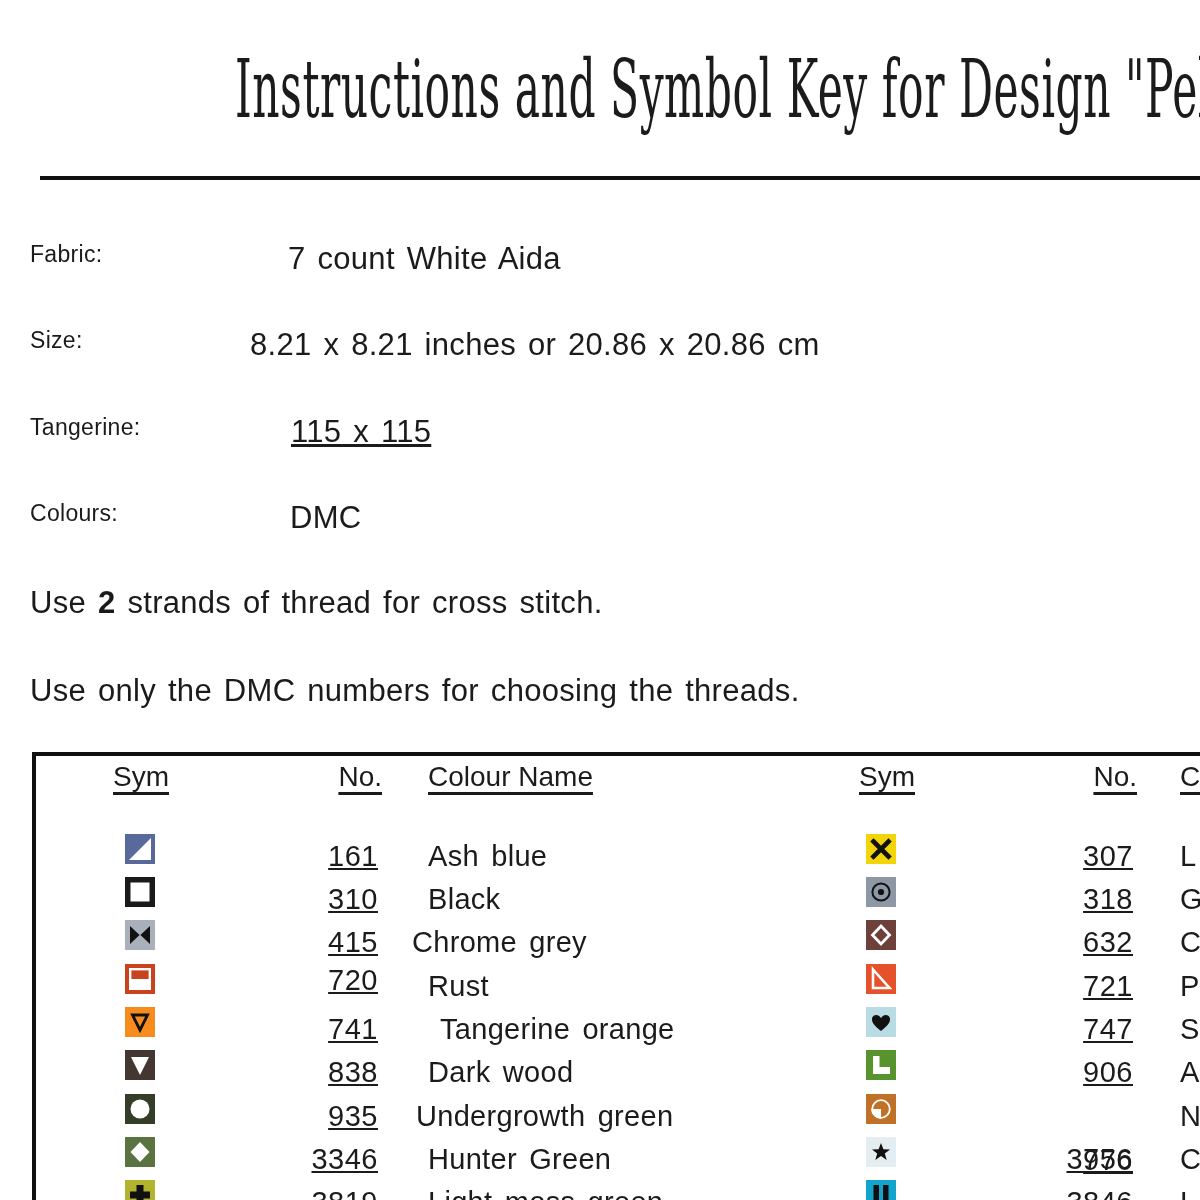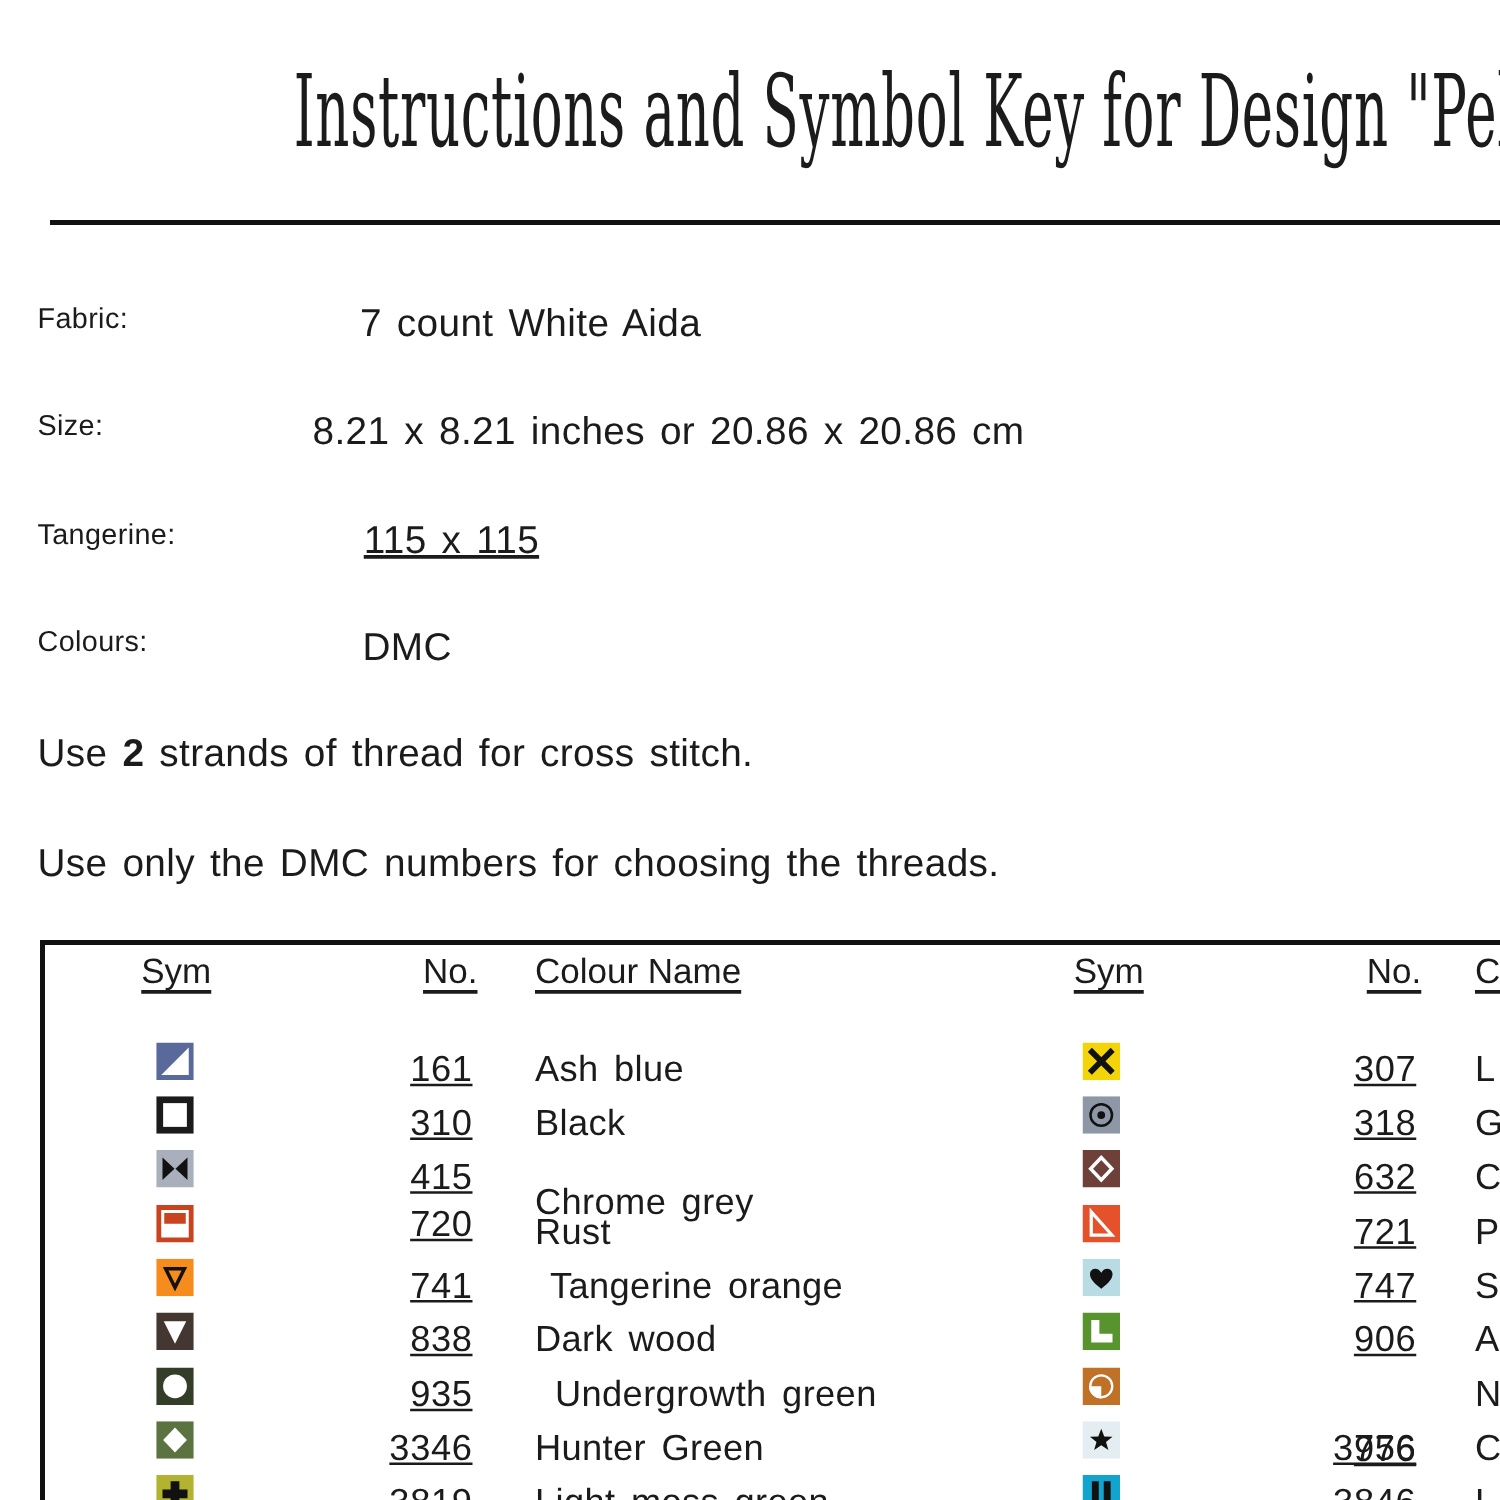--- a/index.html
+++ b/index.html
@@ -90,21 +90,21 @@
       <span class="kno" style="left: 212px; top: 126.95px;">310</span>
       <span class="kname" style="left: 392px; top: 126.95px;">Black</span>
       <span class="ksym" style="left: 89px; top: 164.3px;">
         <svg width="30" height="30" viewBox="0 0 30 30">
           <rect width="30" height="30" fill="#a9b0bc"></rect>
           <polygon points="5,6 5,24 14.6,15" fill="#111111"></polygon>
           <polygon points="25,6 25,24 15.4,15" fill="#111111"></polygon>
         </svg>
       </span>
       <span class="kno" style="left: 212px; top: 170.3px;">415</span>
-      <span class="kname" style="left: 392px; top: 170.3px; margin-top: 20px;">Chrome grey</span>
+      <span class="kname" style="left: 376px; top: 170.3px;">Chrome grey</span>
       <span class="ksym" style="left: 89px; top: 207.65px;">
         <svg width="30" height="30" viewBox="0 0 30 30">
           <rect width="30" height="30" fill="#c8431e"></rect>
           <rect x="5.2" y="5.2" width="19.6" height="19.6" fill="none" stroke="#ffffff" stroke-width="2.4"></rect>
           <rect x="5.2" y="15" width="19.6" height="9.8" fill="#ffffff"></rect>
         </svg>
       </span>
       <span class="kno" style="left: 212px; top: 208px;">720</span>
       <span class="kname" style="left: 392px; top: 213.65px;">Rust</span>
       <span class="ksym" style="left: 89px; top: 251px;">
@@ -123,21 +123,21 @@
       </span>
       <span class="kno" style="left: 212px; top: 300.35px;">838</span>
       <span class="kname" style="left: 392px; top: 300.35px;">Dark wood</span>
       <span class="ksym" style="left: 89px; top: 337.7px;">
         <svg width="30" height="30" viewBox="0 0 30 30">
           <rect width="30" height="30" fill="#333d28"></rect>
           <circle cx="15" cy="15" r="9.5" fill="#ffffff"></circle>
         </svg>
       </span>
       <span class="kno" style="left: 212px; top: 343.7px;">935</span>
-      <span class="kname" style="left: 408px; top: 343.7px;">Undergrowth green</span>
+      <span class="kname" style="left: 380px; top: 343.7px;">Undergrowth green</span>
       <span class="ksym" style="left: 89px; top: 381.05px;">
         <svg width="30" height="30" viewBox="0 0 30 30">
           <rect width="30" height="30" fill="#5a7340"></rect>
           <polygon points="15,5 24.5,15 15,25 5.5,15" fill="#ffffff"></polygon>
         </svg>
       </span>
       <span class="kno" style="left: 212px; top: 387.05px;">3346</span>
       <span class="kname" style="left: 392px; top: 387.05px;">Hunter Green</span>
       <span class="ksym" style="left: 89px; top: 424.4px;">
         <svg width="30" height="30" viewBox="0 0 30 30">

